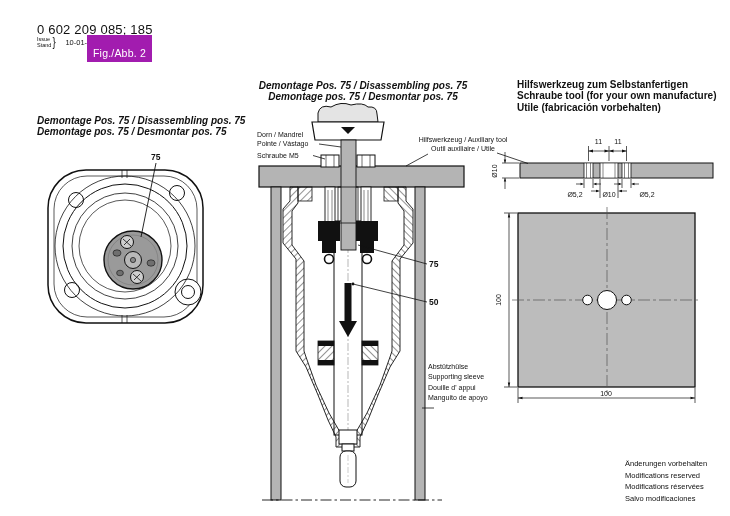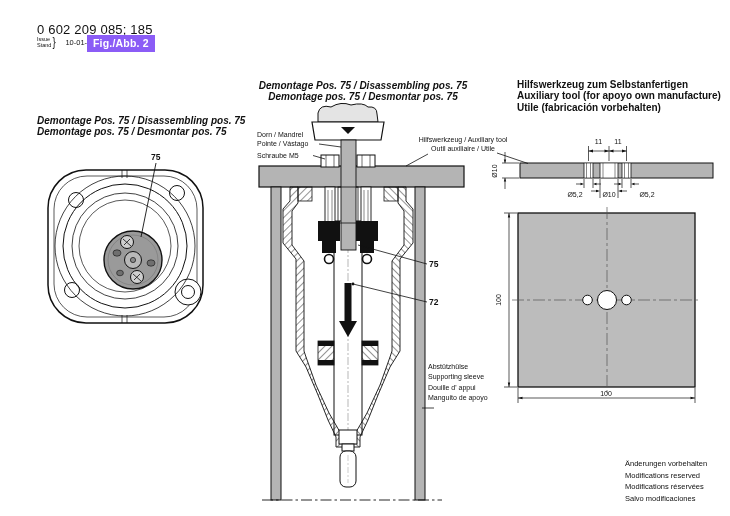--- a/index.html
+++ b/index.html
@@ -10,22 +10,22 @@
   }
   .abs{position:absolute;}
   .title2{font-size:10px;font-weight:bold;line-height:10.5px;white-space:nowrap;font-style:italic;}
   .label-sm{font-size:7px;line-height:9.3px;white-space:nowrap;}
   .callout{font-size:8.5px;font-weight:bold;white-space:nowrap;}
   .part-number{font-size:13px;letter-spacing:.2px;white-space:nowrap;}
   .issue-row{display:flex;align-items:center;gap:1px;}
   .issue-col{display:flex;flex-direction:column;font-size:5.5px;line-height:6px;}
   .brace{font-size:12px;font-weight:400;transform:scaleX(.8);}
   .date{font-size:7.5px;margin-left:8px;white-space:nowrap;}
-  .figbox{background:#8b5cf6;color:#fff;font-size:10.5px;font-weight:bold;
-    padding:2px 6px 3px 6px;white-space:nowrap;letter-spacing:.2px;}
+  .figbox{background:#a21caf;color:#fff;font-size:10.5px;font-weight:normal;
+    padding:12px 6px 3px 6px;white-space:nowrap;letter-spacing:.2px;}
   .right-title{font-size:10px;font-weight:bold;line-height:11.3px;white-space:nowrap;}
   .footer-col{font-size:7.5px;line-height:11.6px;white-space:nowrap;}
   .sleeve-label{font-size:7px;line-height:10.3px;white-space:nowrap;}
   svg{display:block;}
   svg text{font-family:"Liberation Sans",sans-serif;fill:#111;}
   .dimtxt{font-size:7px;}
   .callout-svg{font-size:8.5px;font-weight:bold;}
 </style>
 </head>
 <body>
@@ -50,21 +50,21 @@
     <div>Demontage pos. 75 / Desmontar pos. 75</div>
   </div>
 
   <div class="abs title2" style="left:253px;top:81px;width:220px;text-align:center;">
     <div>Demontage Pos. 75 / Disassembling pos. 75</div>
     <div>Demontage pos. 75 / Desmontar pos. 75</div>
   </div>
 
   <div class="abs right-title" style="left:517px;top:79px;">
     <div>Hilfswerkzeug zum Selbstanfertigen</div>
-    <div>Auxiliary tool (for apoyo own manufacture)</div>
+    <div>Schraube tool (for your own manufacture)</div>
     <div>Utile (fabricación vorbehalten)</div>
   </div>
 
   <svg class="abs" style="left:488px;top:130px;" width="242" height="290" viewBox="0 0 242 290">
 
     <rect x="32" y="33" width="193" height="15" fill="#b4b4b4" stroke="#111" stroke-width="1"></rect>
 
     <g stroke="#111" stroke-width="0.8">
       <rect x="96" y="33.5" width="9" height="14" fill="#fff" stroke="none"></rect>
       <line x1="96" y1="33" x2="96" y2="48"></line>
@@ -273,21 +273,21 @@
   <div class="abs label-sm" style="left:257px;top:130px;">
     <div>Dorn / Mandrel</div>
     <div>Pointe / Vástago</div>
   </div>
   <div class="abs label-sm" style="left:257px;top:151px;">Schraube M5</div>
   <div class="abs label-sm" style="left:413px;top:135px;width:100px;text-align:center;">
     <div>Hilfswerkzeug / Auxiliary tool</div>
     <div>Outil auxiliaire / Utile</div>
   </div>
   <div class="abs callout" style="left:429px;top:259px;">75</div>
-  <div class="abs callout" style="left:429px;top:297px;">72</div>
+  <div class="abs callout" style="left:429px;top:297px;">50</div>
   <div class="abs sleeve-label" style="left:428px;top:362px;">
     <div>Abstützhülse</div>
     <div>Supporting sleeve</div>
     <div>Douille d' appui</div>
     <div>Manguito de apoyo</div>
   </div>
 
   <div class="abs footer-col" style="left:625px;top:458px;">
     <div>Änderungen vorbehalten</div>
     <div>Modifications reserved</div>

